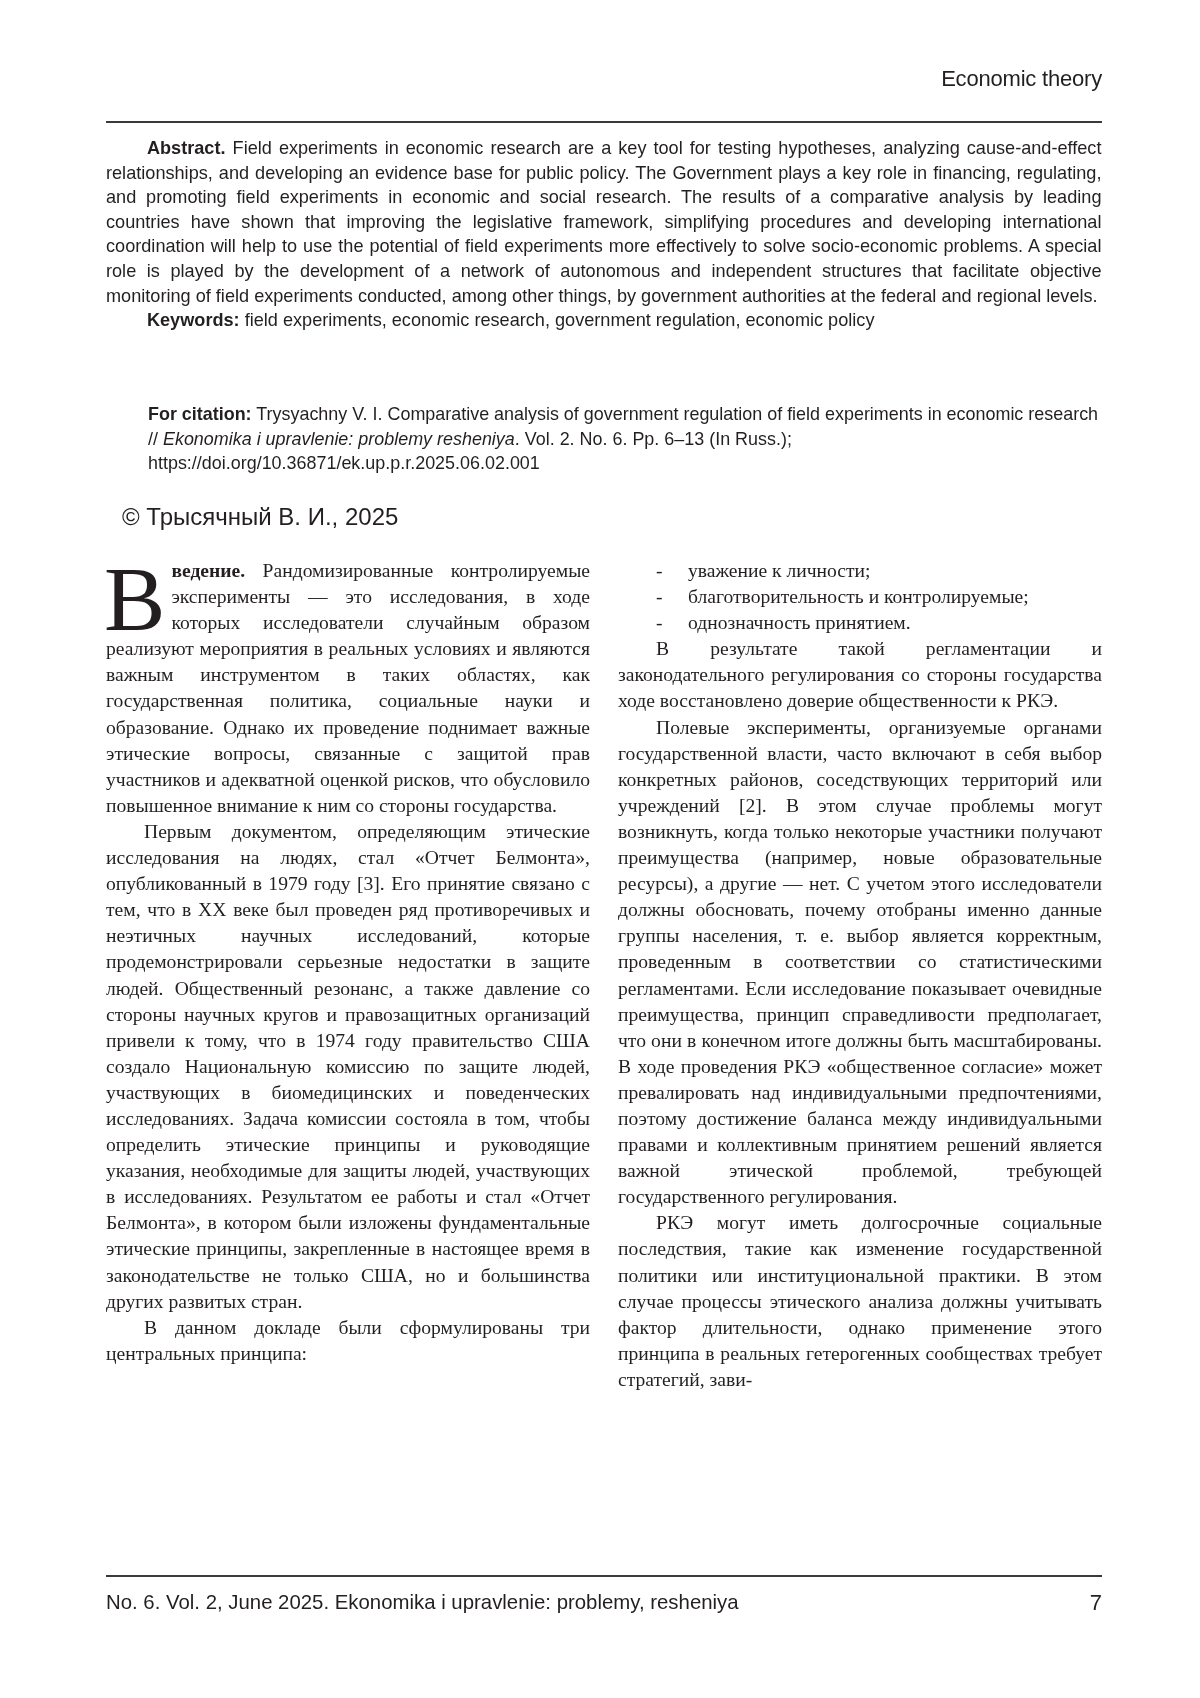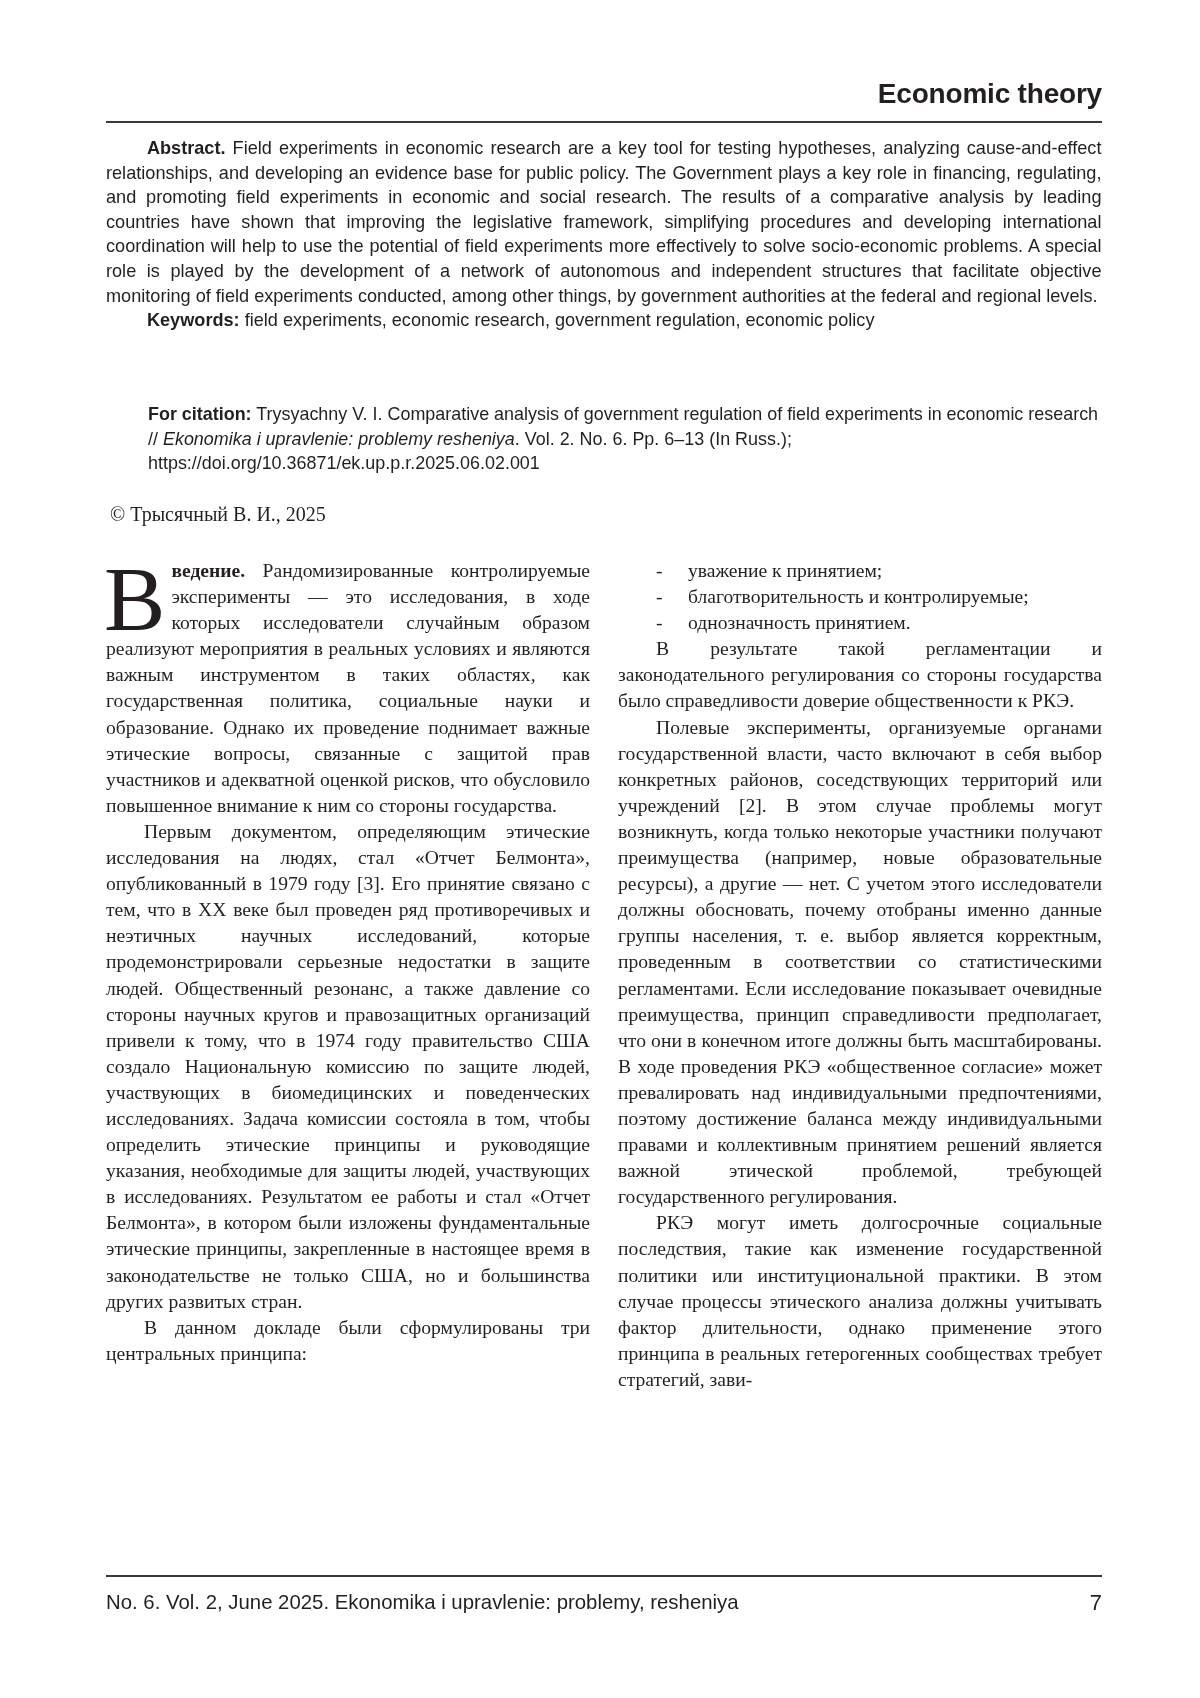--- a/index.html
+++ b/index.html
@@ -1,27 +1,27 @@
 <!DOCTYPE html>
 <html><head>
 <meta charset="utf-8">
 <style>
   html, body { margin: 0; padding: 0; background: #ffffff; }
   body { width: 1200px; height: 1698px; position: relative; overflow: hidden; color: #231f20; }
   .page { position: absolute; left: 106px; top: 0; width: 996px; height: 1698px; }
-  .header-title { position: absolute; right: 0; top: 78px; font-family: "Liberation Sans", sans-serif; font-weight: bold; font-size: 28px; letter-spacing: -0.2px; }
+  .header-title { position: absolute; right: 0; top: 66px; font-family: "Liberation Sans", sans-serif; font-weight: normal; font-size: 22px; letter-spacing: -0.2px; }
   .rule { position: absolute; left: 0; width: 996px; height: 2px; background: #3a3a3a; }
   .rule.top { top: 121px; }
   .rule.bottom { top: 1575px; }
   .abstract-block { position: absolute; left: 0; top: 136px; width: 996px; font-family: "Liberation Sans", sans-serif; font-size: 18.6px; line-height: 24.6px; text-align: justify; transform: scaleX(0.975); transform-origin: left top; width: 1021px; }
   .abstract-block p { margin: 0; text-indent: 42px; }
   .abstract-block b { font-weight: bold; }
   .citation { position: absolute; left: 42px; top: 402px; width: 980px; font-family: "Liberation Sans", sans-serif; font-size: 18.4px; line-height: 24.6px; transform: scaleX(0.975); transform-origin: left top; }
   .citation i { font-style: italic; }
-  .copyright { position: absolute; left: 4px; top: 503px; font-family: Liberation Serif, serif; font-size: 20px; }
+  .copyright { position: absolute; left: 16px; top: 503px; font-family: Liberation Sans, sans-serif; font-size: 24px; }
   .col { position: absolute; top: 558px; font-family: "Liberation Serif", serif; font-size: 19.6px; line-height: 26.1px; text-align: justify; }
   .col.left { left: 0; width: 484px; }
   .col.right { left: 512px; width: 484px; }
   .col p { margin: 0; text-indent: 38px; }
   .col p.noindent { text-indent: 0; }
   .dropcap { float: left; font-family: "Liberation Serif", serif; font-size: 92px; line-height: 74px; height: 74px; margin: 4px 6px 0 -2px; padding-top: 0; }
   .bullet { display: flex; padding-left: 38px; text-indent: 0; }
   .bullet .dash { width: 32px; flex: none; }
   .footer-text { position: absolute; left: 0; top: 1590px; font-family: "Liberation Sans", sans-serif; font-size: 21px; transform: scaleX(0.97); transform-origin: left top; }
   .page-num { position: absolute; right: 0; top: 1590px; font-family: "Liberation Sans", sans-serif; font-size: 22px; }
@@ -45,31 +45,31 @@
 
   <div class="col left">
     <p class="noindent"><span class="dropcap">В</span><b>ведение.</b><span> Рандомизированные контролируемые эксперименты — это исследования, в ходе которых исследователи случайным образом реализуют мероприятия в реальных условиях и являются важным инструментом в таких областях, как государственная политика, социальные науки и образование. Однако их проведение поднимает важные этические вопросы, связанные с защитой прав участников и адекватной оценкой рисков, что обусловило повышенное внимание к ним со стороны государства.</span></p>
     <p>Первым документом, определяющим этические исследования на людях, стал «Отчет Белмонта», опубликованный в 1979 году [3]. Его принятие связано с тем, что в XX веке был проведен ряд противоречивых и неэтичных научных исследований, которые продемонстрировали серьезные недостатки в защите людей. Общественный резонанс, а также давление со стороны научных кругов и правозащитных организаций привели к тому, что в 1974 году правительство США создало Национальную комиссию по защите людей, участвующих в биомедицинских и поведенческих исследованиях. Задача комиссии состояла в том, чтобы определить этические принципы и руководящие указания, необходимые для защиты людей, участвующих в исследованиях. Результатом ее работы и стал «Отчет Белмонта», в котором были изложены фундаментальные этические принципы, закрепленные в настоящее время в законодательстве не только США, но и большинства других развитых стран.</p>
     <p>В данном докладе были сформулированы три центральных принципа:</p>
   </div>
 
   <div class="col right">
     <div class="bullet">
         <span class="dash">-</span>
-        <span>уважение к принятием;</span>
+        <span>уважение к личности;</span>
       </div>
     <div class="bullet">
         <span class="dash">-</span>
         <span>благотворительность и контролируемые;</span>
       </div>
     <div class="bullet">
         <span class="dash">-</span>
         <span>однозначность принятием.</span>
       </div>
-    <p>В результате такой регламентации и законодательного регулирования со стороны государства было справедливости доверие общественности к РКЭ.</p>
+    <p>В результате такой регламентации и законодательного регулирования со стороны государства ходе восстановлено доверие общественности к РКЭ.</p>
     <p>Полевые эксперименты, организуемые органами государственной власти, часто включают в себя выбор конкретных районов, соседствующих территорий или учреждений [2]. В этом случае проблемы могут возникнуть, когда только некоторые участники получают преимущества (например, новые образовательные ресурсы), а другие — нет. С учетом этого исследователи должны обосновать, почему отобраны именно данные группы населения, т. е. выбор является корректным, проведенным в соответствии со статистическими регламентами. Если исследование показывает очевидные преимущества, принцип справедливости предполагает, что они в конечном итоге должны быть масштабированы. В ходе проведения РКЭ «общественное согласие» может превалировать над индивидуальными предпочтениями, поэтому достижение баланса между индивидуальными правами и коллективным принятием решений является важной этической проблемой, требующей государственного регулирования.</p>
     <p>РКЭ могут иметь долгосрочные социальные последствия, такие как изменение государственной политики или институциональной практики. В этом случае процессы этического анализа должны учитывать фактор длительности, однако применение этого принципа в реальных гетерогенных сообществах требует стратегий, зави-</p>
   </div>
 
   <div class="rule bottom"></div>
   <div class="footer-text">No. 6. Vol. 2, June 2025. Ekonomika i upravlenie: problemy, resheniya</div>
   <div class="page-num">7</div>
 </div>
 
 </body></html>

